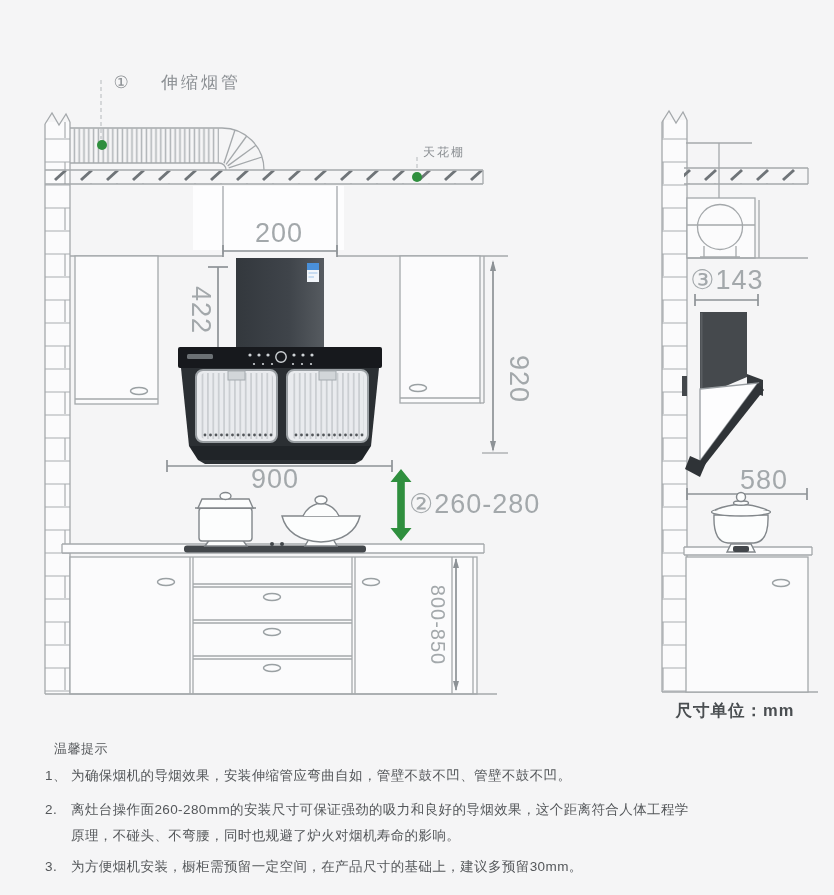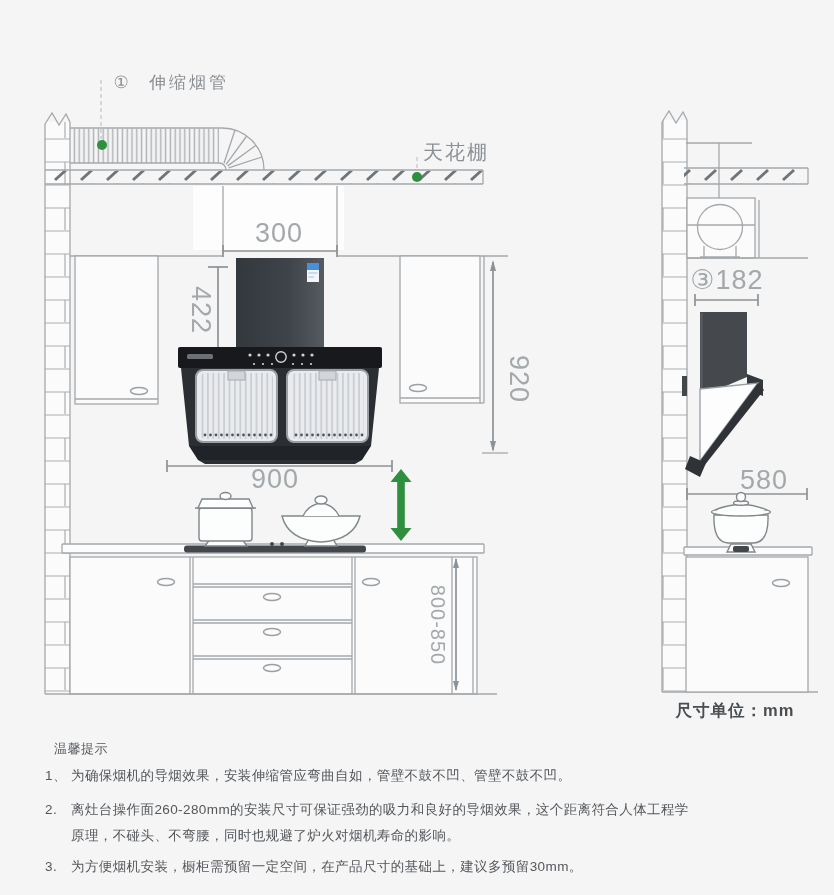--- a/index.html
+++ b/index.html
@@ -14,21 +14,21 @@
   .dsh{stroke:#c0c4c6;stroke-width:1.2;stroke-dasharray:4 3;fill:none;}
   .pot{fill:#fcfdfd;stroke:#82878b;stroke-width:1.4;}
   
   .txt{position:absolute;white-space:nowrap;}
   .ctr{transform:translate(-50%,-50%);}
   .vctr{transform:translate(0,-50%);}
   .rot{transform:translate(-50%,-50%) rotate(90deg);}
   .dim{color:#a3a8ab;font-size:27px;letter-spacing:1px;}
   .dim-sm{color:#a3a8ab;font-size:20px;letter-spacing:1px;}
   .lbl{color:#8c9094;font-size:17px;letter-spacing:3px;}
-  .lbl2{color:#8c9094;font-size:20px;letter-spacing:2px;}
+  .lbl2{color:#8c9094;font-size:12px;letter-spacing:2px;}
   .unit{color:#4a4e51;font-size:16.5px;font-weight:bold;letter-spacing:1px;}
   
   .tip-title{position:absolute;color:#54575a;font-size:13px;letter-spacing:.5px;}
   .tip-row{position:absolute;color:#54575a;font-size:13.5px;letter-spacing:.4px;white-space:nowrap;}
   .tip-num{display:inline-block;min-width:26px;}
 </style>
 </head>
 <body>
 
 <div class="stage">
@@ -327,30 +327,31 @@
     <rect x="733" y="546" width="16" height="6" rx="2" fill="#43474b"></rect>
   </g>
 
   <g>
     <rect x="686" y="557" width="122" height="135" class="lnw"></rect>
     <ellipse cx="781" cy="583" rx="8.5" ry="3.5" class="hnd"></ellipse>
   </g>
 </svg>
 
 <div class="txt ctr lbl" style="left:121px;top:82px;letter-spacing:0;">①</div>
-<div class="txt vctr lbl" style="left:149px;top:82px;">伸缩烟管</div>
+<div class="txt vctr lbl" style="left:161px;top:82px;">伸缩烟管</div>
 <div class="txt vctr lbl2" style="left:423px;top:152px;">天花棚</div>
 
-<div class="txt ctr dim" style="left:279px;top:233px;">300</div>
+<div class="txt ctr dim" style="left:279px;top:233px;">200</div>
 <div class="txt rot dim" style="left:200px;top:310px;">422</div>
 <div class="txt rot dim" style="left:518px;top:379px;">920</div>
 <div class="txt ctr dim" style="left:275px;top:479px;text-align:right;">900</div>
 
-
-<div class="txt ctr dim" style="left:727px;top:280px;"><span>③</span><span>182</span></div>
+<div class="txt vctr dim" style="left:409px;top:504px;"><span>②</span><span>260-280</span></div>
+
+<div class="txt ctr dim" style="left:727px;top:280px;"><span>③</span><span>143</span></div>
 
 <div class="txt ctr dim" style="left:764px;top:480px;">580</div>
 <div class="txt rot dim-sm" style="left:437px;top:625px;">800-850</div>
 
 <div class="txt unit" style="left:660px;top:700px;width:150px;text-align:center;">尺寸单位：mm</div>
 
 <div class="tip-title" style="left:54px;top:740px;">温馨提示</div>
 
 <div class="tip-row" style="left:45px;top:767px;"><span class="tip-num">1、</span><span>为确保烟机的导烟效果，安装伸缩管应弯曲自如，管壁不鼓不凹、管壁不鼓不凹。</span></div>
 

